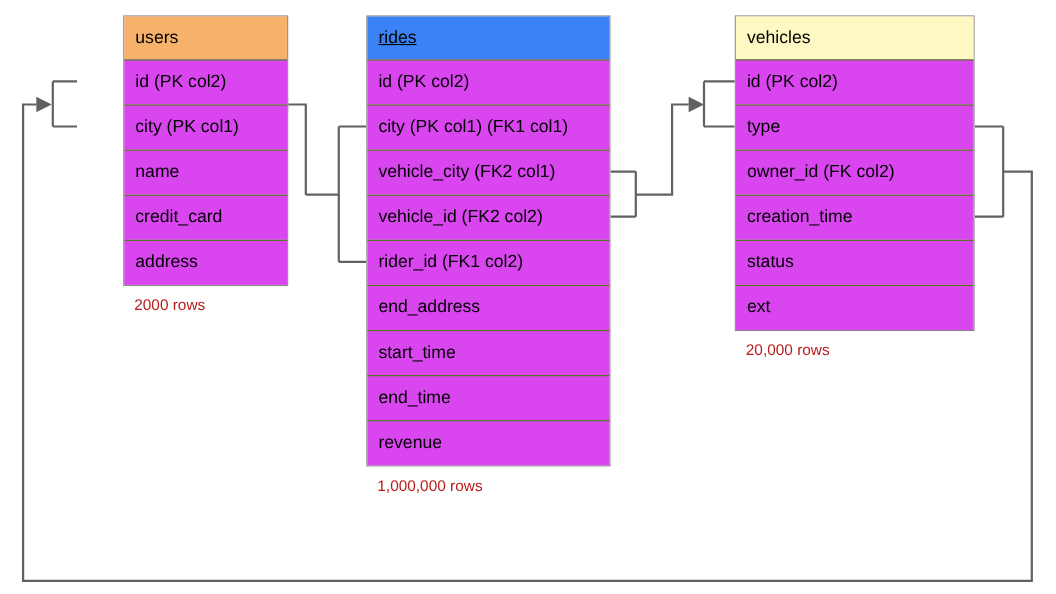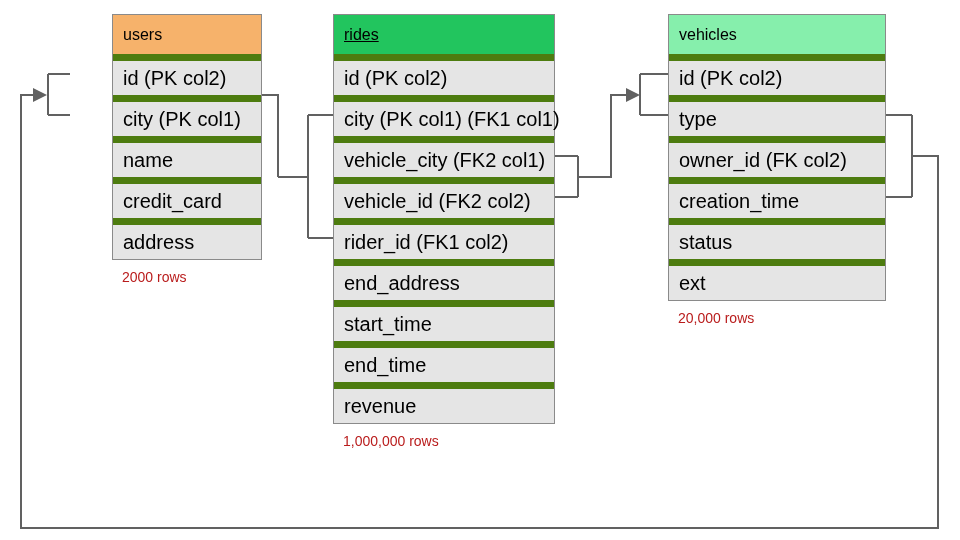--- a/index.html
+++ b/index.html
@@ -11,22 +11,22 @@
   .ln{fill:none;stroke:#616161;stroke-width:2;}
   .ah{fill:#616161;stroke:none;}
   .table{position:absolute;}
   .tbl{border:1px solid #8a8a8a;background:#fff;box-sizing:border-box;}
   .thead{
     height:39px;display:flex;align-items:center;padding:0 10px;
     font-size:16px;color:#000;box-sizing:border-box;
   }
   .trow{
     height:41px;display:flex;align-items:center;padding:0 10px;
-    border-top:7px solid #4d7c0f;font-size:20px;white-space:nowrap;
-    box-sizing:border-box;background:#e5e5e5;
+    border-top:1px solid #4d7c0f;font-size:16px;white-space:nowrap;
+    box-sizing:border-box;background:#d946ef;
   }
   .caption{margin-top:9px;padding-left:10px;font-size:14px;color:#b91c1c;}
   .t-users{left:70px;top:14px;width:150px;padding-left:42px;}
   .t-rides{left:333px;top:14px;width:222px;}
   .t-vehicles{left:668px;top:14px;width:218px;}
 </style>
 </head>
 <body>
 
 <div id="stage">
@@ -61,37 +61,37 @@
       <div class="trow">city (PK col1)</div>
       <div class="trow">name</div>
       <div class="trow">credit_card</div>
       <div class="trow">address</div>
     </div>
     <div class="caption">2000 rows</div>
   </div>
 
   <div class="table t-rides">
     <div class="tbl">
-      <div class="thead" style="background-color: #22c55e; text-decoration: underline;">rides</div>
+      <div class="thead" style="background-color: #3b82f6; text-decoration: underline;">rides</div>
       <div class="trow">id (PK col2)</div>
       <div class="trow">city (PK col1) (FK1 col1)</div>
       <div class="trow">vehicle_city (FK2 col1)</div>
       <div class="trow">vehicle_id (FK2 col2)</div>
       <div class="trow">rider_id (FK1 col2)</div>
       <div class="trow">end_address</div>
       <div class="trow">start_time</div>
       <div class="trow">end_time</div>
       <div class="trow">revenue</div>
     </div>
     <div class="caption">1,000,000 rows</div>
   </div>
 
   <div class="table t-vehicles">
     <div class="tbl">
-      <div class="thead" style="background-color: #86efac;">vehicles</div>
+      <div class="thead" style="background-color: #fef9c3;">vehicles</div>
       <div class="trow">id (PK col2)</div>
       <div class="trow">type</div>
       <div class="trow">owner_id (FK col2)</div>
       <div class="trow">creation_time</div>
       <div class="trow">status</div>
       <div class="trow">ext</div>
     </div>
     <div class="caption">20,000 rows</div>
   </div>
 

